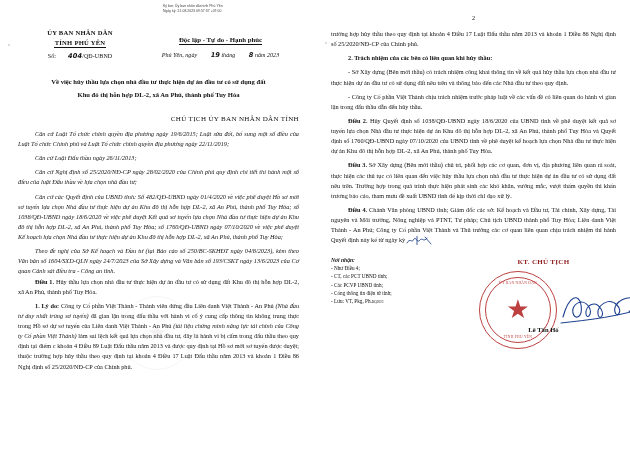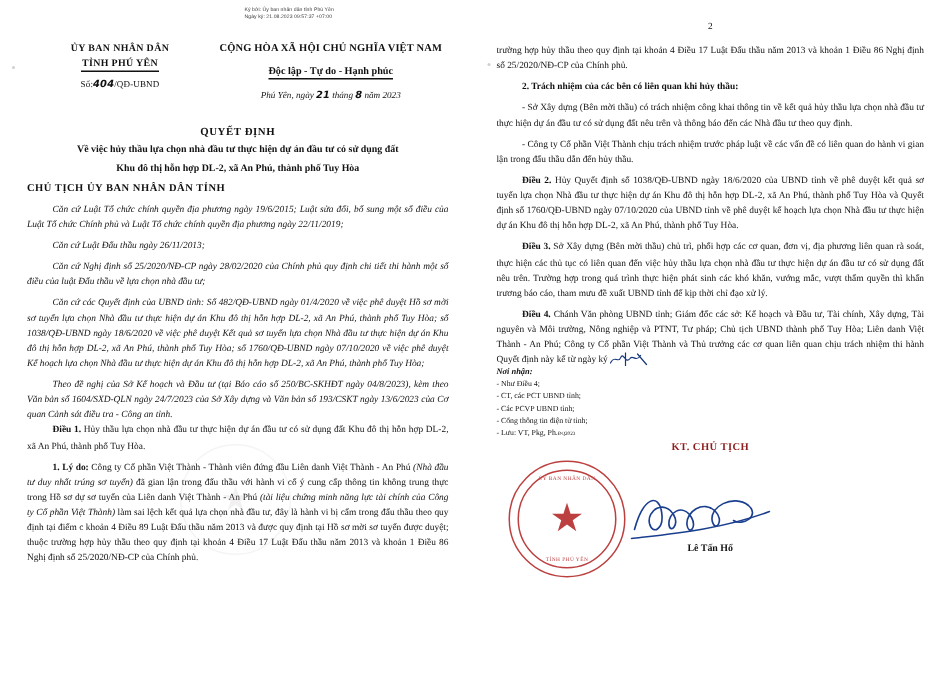--- a/index.html
+++ b/index.html
@@ -55,20 +55,21 @@
   }
   .docnum{
     font-size:6px;margin-top:4px;
     letter-spacing:.1px;
   }
   .handwrite{
     font-family:"DejaVu Sans", sans-serif;
     font-weight:bold;
     font-style:italic;
     font-size:6.6px;
+    margin-left:12px;
   }
   .nation{
     font-size:7px;font-weight:bold;
     letter-spacing:.1px;
   }
   .motto{
     font-size:6.8px;font-weight:bold;
     margin-top:1px;
     display:inline-block;
     border-bottom:.7px solid #111;
@@ -81,24 +82,24 @@
 
   
   .title-block{text-align:center;margin-top:17px;}
   .t-main{font-size:7.2px;font-weight:bold;letter-spacing:.4px;}
   .t-sub{
     font-size:6.6px;font-weight:bold;
     line-height:1.5;margin-top:3px;
     padding:0 2px;
   }
   .authority{
-    text-align:left;
-    font-size:7px;font-weight:bold;
+    text-align:right;
+    font-size:7px;font-weight:normal;
     letter-spacing:.35px;
-    margin-top:3px;
+    margin-top:15px;
   }
 
   
   p.para{
     margin:0;
     font-size:6.25px;
     line-height:1.62;
     text-align:justify;
     text-indent:17px;
     hyphens:none;
@@ -119,21 +120,21 @@
   .pageno{
     text-align:center;
     font-size:6.2px;
     margin-top:10px;
     margin-bottom:8px;
   }
 
   
   .closing{
     display:flex;
-    flex-direction:column;
+    margin-top:12px;
   }
   .recipients{width:140px;}
   .rec-title{
     font-size:5.6px;font-weight:bold;font-style:italic;
     margin-bottom:1px;
   }
   .rec-list{
     font-size:5.2px;
     line-height:1.55;
   }
@@ -233,34 +234,32 @@
 
     <div class="speck" style="left:8px;top:44px;width:2px;height:2px;"></div>
 
     <div class="hdr">
       <div class="hdr-left">
         <div class="org">ỦY BAN NHÂN DÂN</div>
         <div class="org"><span class="org-line2">TỈNH PHÚ YÊN</span></div>
         <div class="docnum"><span>Số:</span><span class="handwrite">404</span><span>/QĐ-UBND</span></div>
       </div>
       <div class="hdr-right">
-        <div class="nation">CỘNG HÒA XÃ HỘI CHỦ NGHĨA VIỆT NAM</div>
         <div><span class="motto">Độc lập - Tự do - Hạnh phúc</span></div>
         <div class="place-date">
           <span>Phú Yên, ngày</span>
-          <span class="handwrite">21</span>
+          <span class="handwrite">19</span>
           <span>tháng</span>
           <span class="handwrite">8</span>
           <span>năm 2023</span>
         </div>
       </div>
     </div>
 
     <div class="title-block">
-      <div class="t-main">QUYẾT ĐỊNH</div>
       <div class="t-sub">Về việc hủy thầu lựa chọn nhà đầu tư thực hiện dự án đầu tư có sử dụng đất</div>
       <div class="t-sub">Khu đô thị hỗn hợp DL-2, xã An Phú, thành phố Tuy Hòa</div>
     </div>
 
     <div class="authority">CHỦ TỊCH ỦY BAN NHÂN DÂN TỈNH</div>
 
     <div class="gap"></div>
     <p class="para italic">Căn cứ Luật Tổ chức chính quyền địa phương ngày 19/6/2015; Luật sửa đổi, bổ sung một số điều của Luật Tổ chức Chính phủ và Luật Tổ chức chính quyền địa phương ngày 22/11/2019;</p>
     <div class="gap-sm"></div>
     <p class="para italic">Căn cứ Luật Đấu thầu ngày 26/11/2013;</p>

